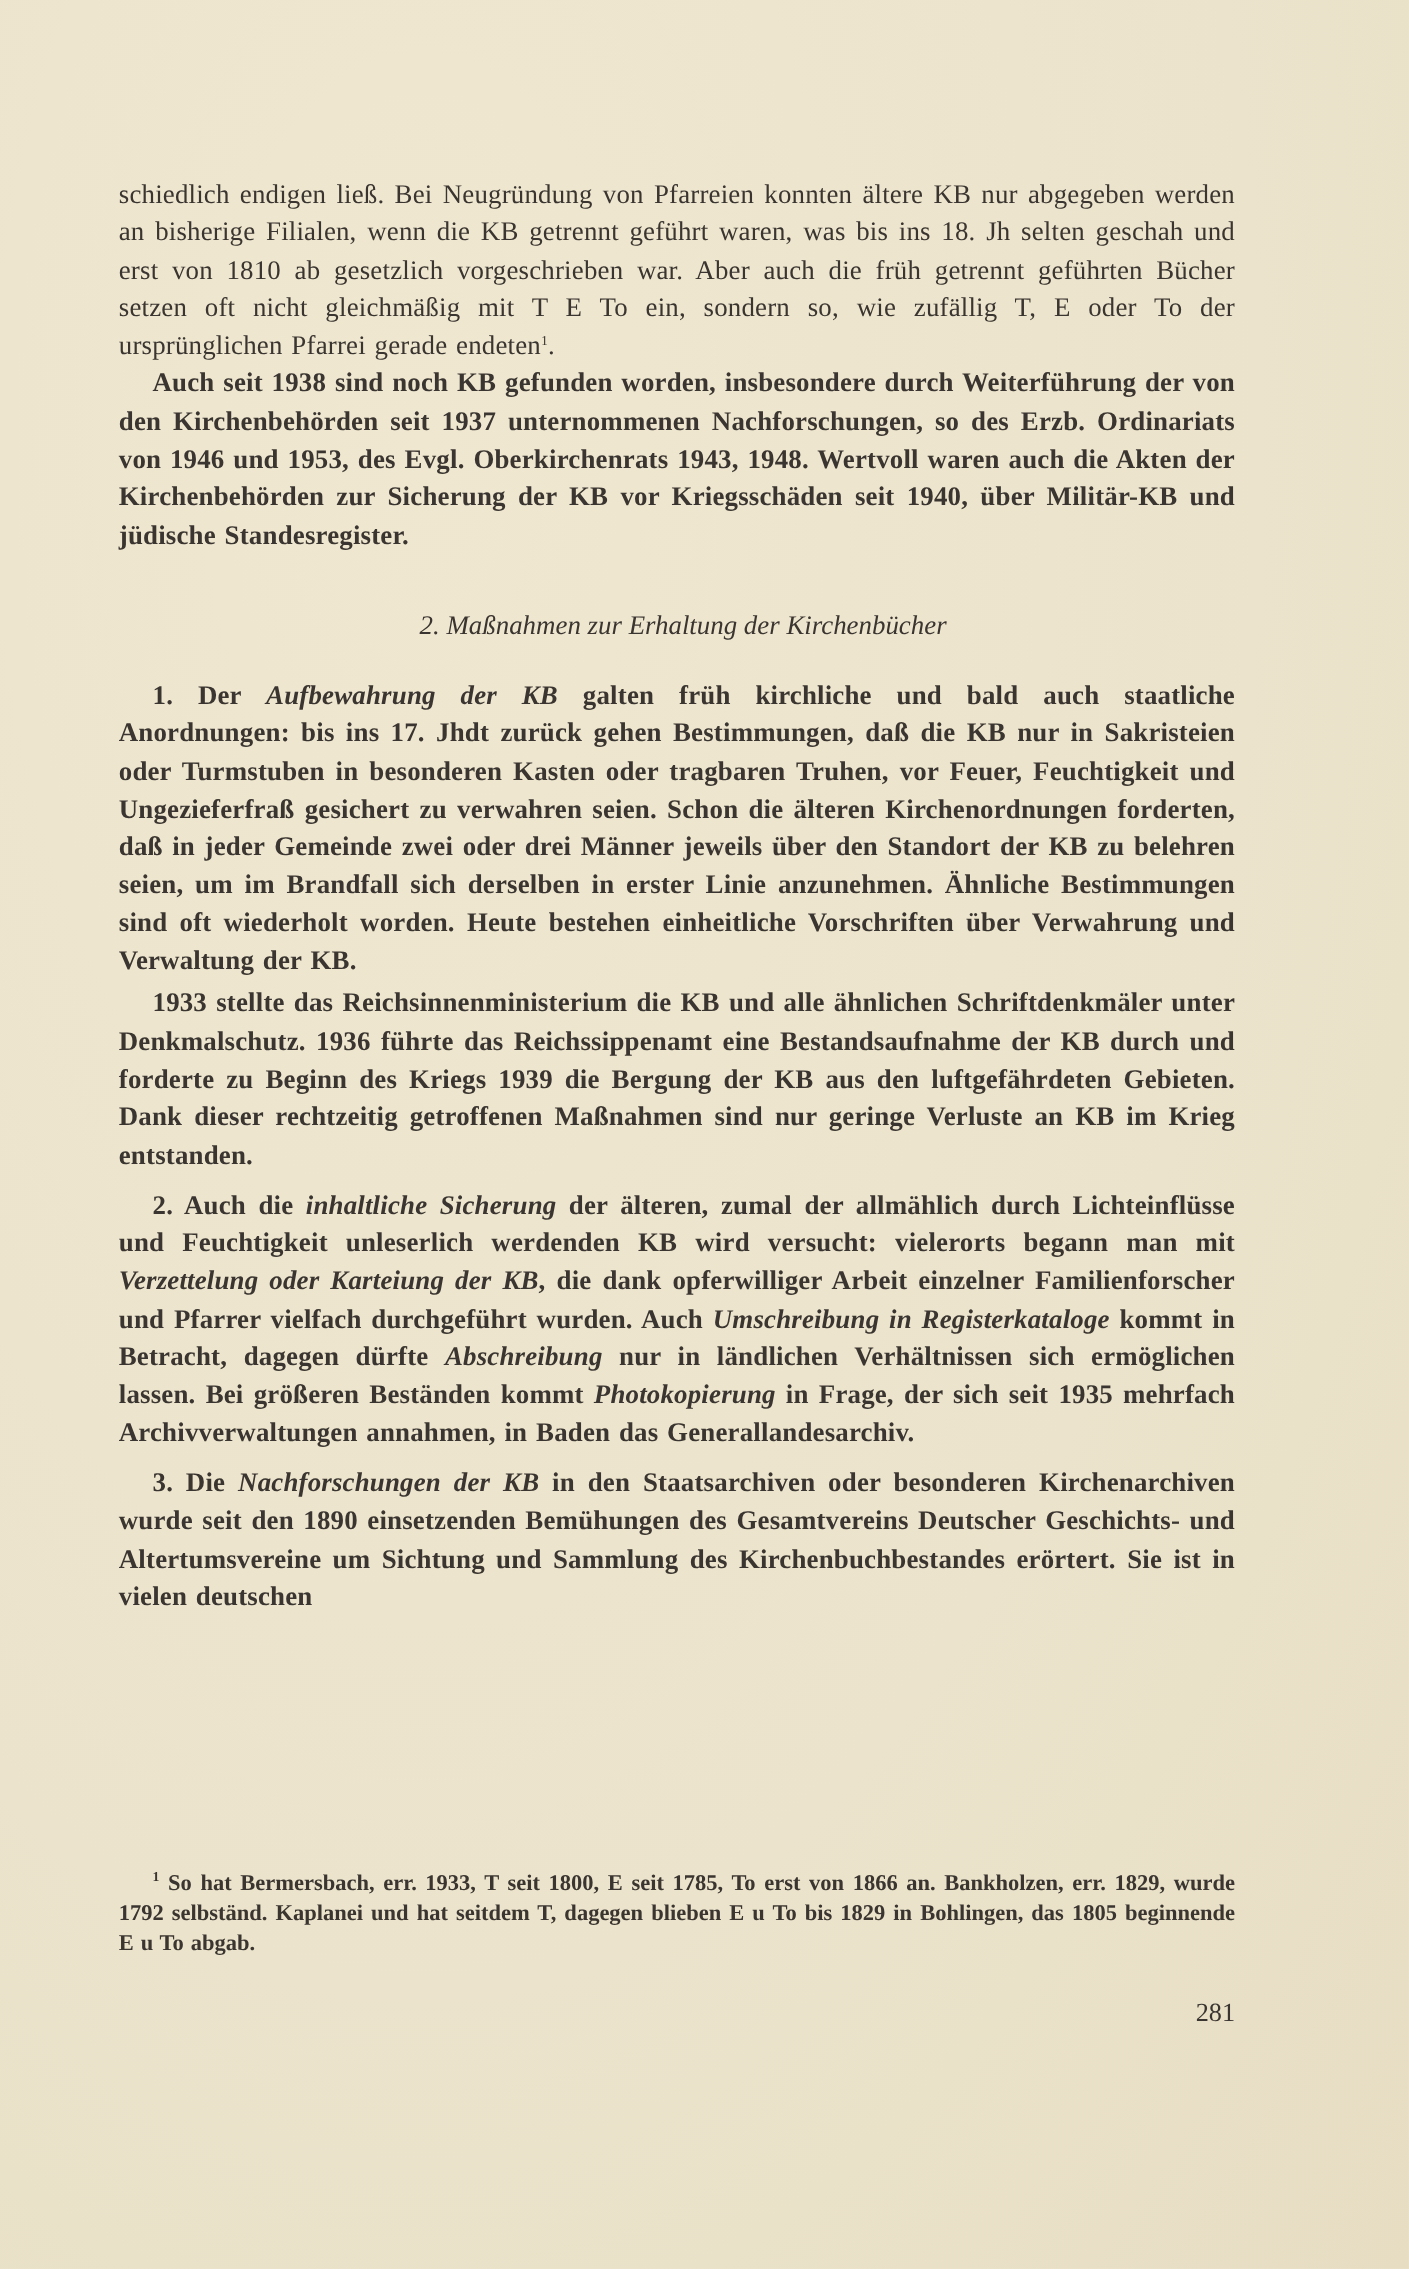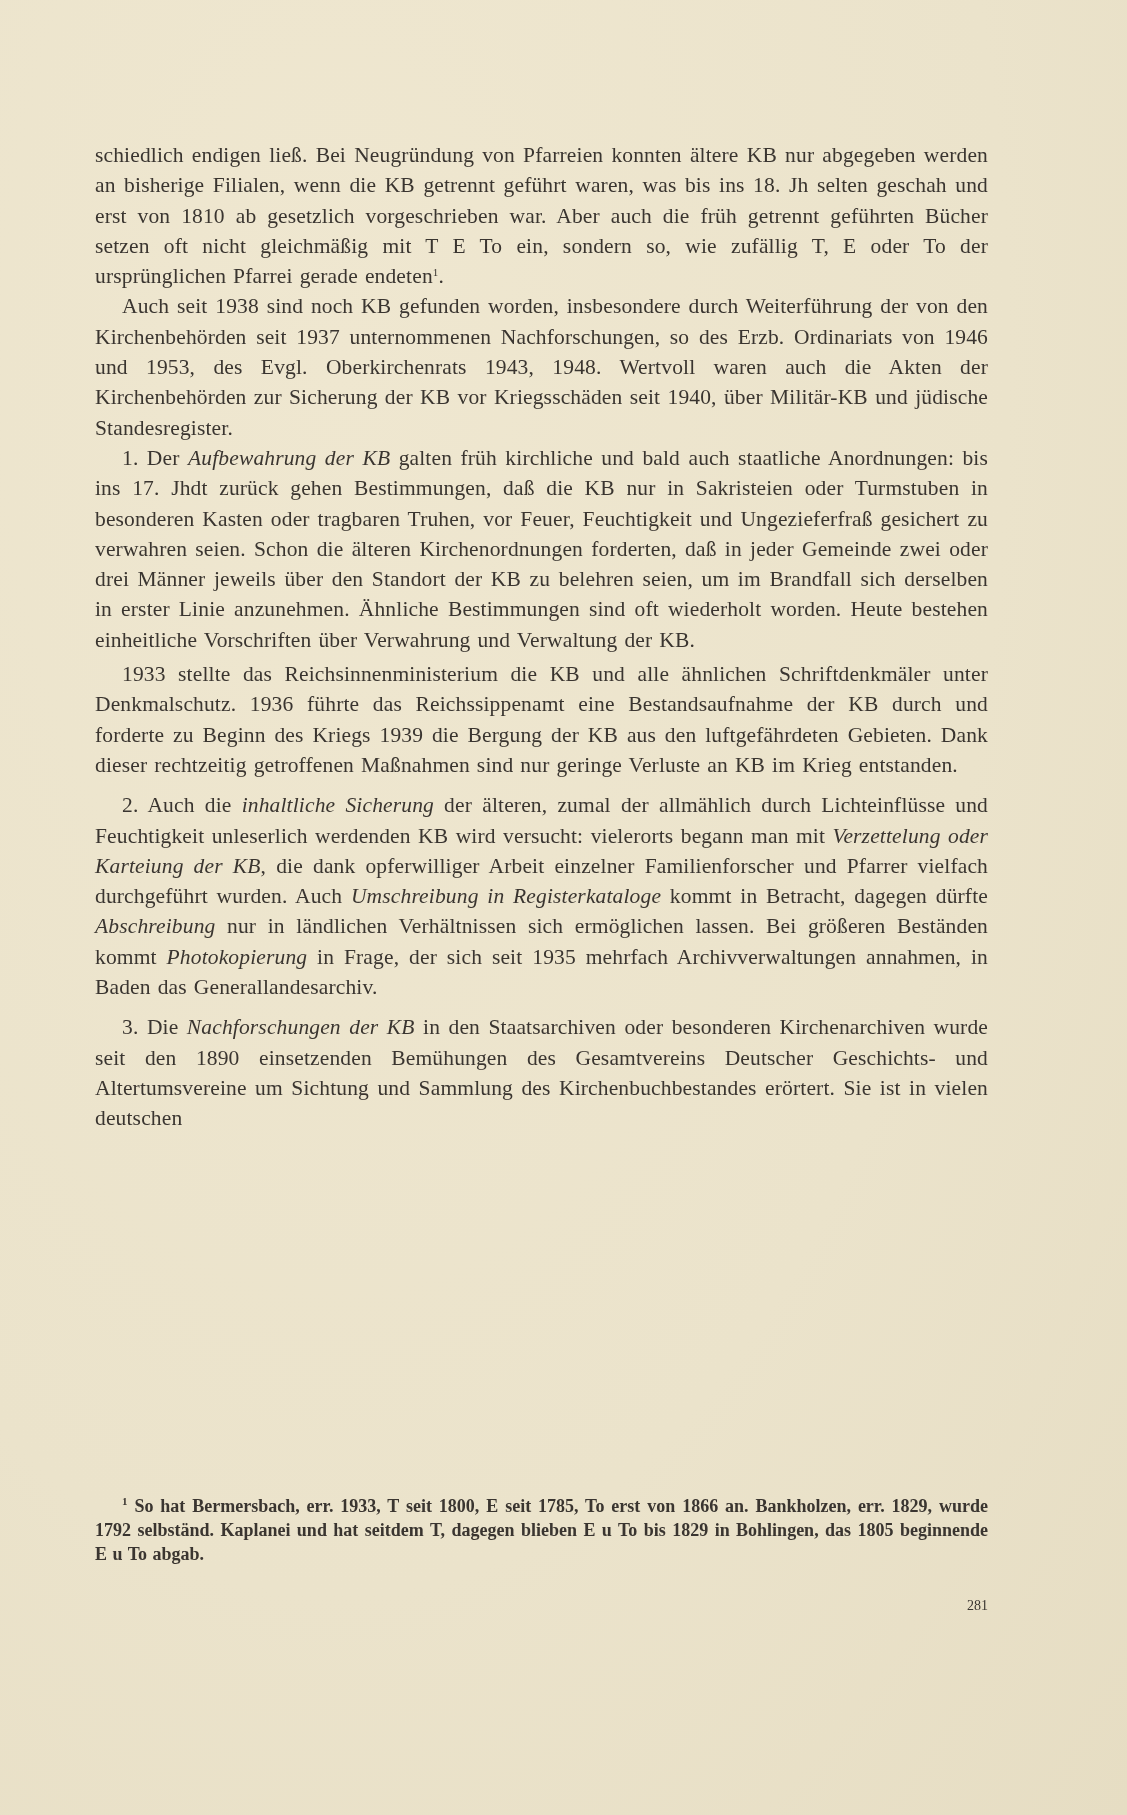--- a/index.html
+++ b/index.html
@@ -13,49 +13,50 @@
   }
   .page {
     position: absolute; left: 95px; top: 140px; width: 893px;
   }
   .para {
     font-size: 21.5px; line-height: 30.3px;
     text-align: justify; margin: 0;
     letter-spacing: 0.15px; word-spacing: 1.5px;
     hyphens: manual;
   }
-  .indent { text-indent: 27px; }
+  .indent { text-indent: 27px; font-weight: bold; }
   .gap-small { margin-top: 4px; }
   .gap-mid { margin-top: 10px; }
   .heading {
     font-style: italic; text-align: center; font-size: 21.5px;
     line-height: 30px; margin: 42px 0 26px 0; padding-left: 10px;
   }
   em { font-style: italic; }
   .footnotes {
     position: absolute; left: 95px; top: 1494px; width: 893px;
     font-size: 18px; line-height: 24px; text-align: justify;
     word-spacing: 1px;
     font-weight: bold;
   }
   .footnotes p { margin: 0; }
   .footnotes .fn { text-indent: 27px; }
   sup { font-size: 11px; vertical-align: 7px; line-height: 0; }
   .page-number {
     position: absolute; left: 944px; top: 1598px; width: 44px; text-align: right;
-    font-size: 14px; font-family: "Liberation Serif", serif;
+    font-size: 21px; font-family: "Liberation Serif", serif;
   }
 </style>
 </head>
 <body>
 
 <div class="page">
   <p class="para">schiedlich endigen ließ. Bei Neugründung von Pfarreien konnten ältere KB nur abgegeben werden an bisherige Filialen, wenn die KB getrennt geführt waren, was bis ins 18. Jh selten geschah und erst von 1810 ab gesetzlich vorgeschrieben war. Aber auch die früh getrennt geführten Bücher setzen oft nicht gleichmäßig mit T E To ein, sondern so, wie zufällig T, E oder To der ursprünglichen Pfarrei gerade endeten<sup>1</sup>.</p>
   <p class="para indent">Auch seit 1938 sind noch KB gefunden worden, insbesondere durch Weiterführung der von den Kirchenbehörden seit 1937 unternommenen Nachforschungen, so des Erzb. Ordinariats von 1946 und 1953, des Evgl. Oberkirchenrats 1943, 1948. Wertvoll waren auch die Akten der Kirchenbehörden zur Sicherung der KB vor Kriegsschäden seit 1940, über Militär-KB und jüdische Standesregister.</p>
 
+  <div class="heading">2. Maßnahmen zur Erhaltung der Kirchenbücher</div>
 
   <p class="para indent">1. Der <em>Aufbewahrung der KB</em> galten früh kirchliche und bald auch staatliche Anordnungen: bis ins 17. Jhdt zurück gehen Bestimmungen, daß die KB nur in Sakristeien oder Turmstuben in besonderen Kasten oder tragbaren Truhen, vor Feuer, Feuchtigkeit und Ungezieferfraß gesichert zu verwahren seien. Schon die älteren Kirchenordnungen forderten, daß in jeder Gemeinde zwei oder drei Männer jeweils über den Standort der KB zu belehren seien, um im Brandfall sich derselben in erster Linie anzunehmen. Ähnliche Bestimmungen sind oft wiederholt worden. Heute bestehen einheitliche Vorschriften über Verwahrung und Verwaltung der KB.</p>
   <p class="para indent gap-small">1933 stellte das Reichsinnenministerium die KB und alle ähnlichen Schriftdenkmäler unter Denkmalschutz. 1936 führte das Reichssippenamt eine Bestandsaufnahme der KB durch und forderte zu Beginn des Kriegs 1939 die Bergung der KB aus den luftgefährdeten Gebieten. Dank dieser rechtzeitig getroffenen Maßnahmen sind nur geringe Verluste an KB im Krieg entstanden.</p>
   <p class="para indent gap-mid">2. Auch die <em>inhaltliche Sicherung</em> der älteren, zumal der allmählich durch Lichteinflüsse und Feuchtigkeit unleserlich werdenden KB wird versucht: vielerorts begann man mit <em>Verzettelung oder Karteiung der KB</em>, die dank opferwilliger Arbeit einzelner Familienforscher und Pfarrer vielfach durchgeführt wurden. Auch <em>Umschreibung in Registerkataloge</em> kommt in Betracht, dagegen dürfte <em>Abschreibung</em> nur in ländlichen Verhältnissen sich ermöglichen lassen. Bei größeren Beständen kommt <em>Photokopierung</em> in Frage, der sich seit 1935 mehrfach Archivverwaltungen annahmen, in Baden das Generallandesarchiv.</p>
   <p class="para indent gap-mid">3. Die <em>Nachforschungen der KB</em> in den Staatsarchiven oder besonderen Kirchenarchiven wurde seit den 1890 einsetzenden Bemühungen des Gesamtvereins Deutscher Geschichts- und Altertumsvereine um Sichtung und Sammlung des Kirchenbuchbestandes erörtert. Sie ist in vielen deutschen</p>
 </div>
 
 <div class="footnotes">
   <p class="fn">
     <sup>1</sup><span> So hat Bermersbach, err. 1933, T seit 1800, E seit 1785, To erst von 1866 an. Bankholzen, err. 1829, wurde 1792 selbständ. Kaplanei und hat seitdem T, dagegen blieben E u To bis 1829 in Bohlingen, das 1805 beginnende E u To abgab.</span>

